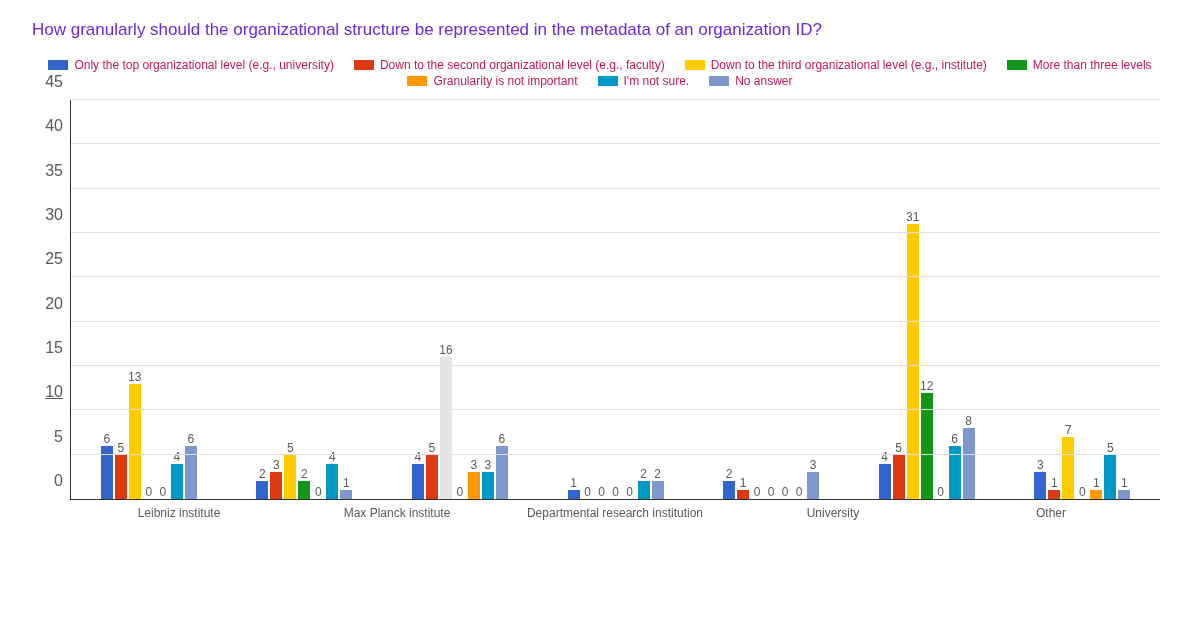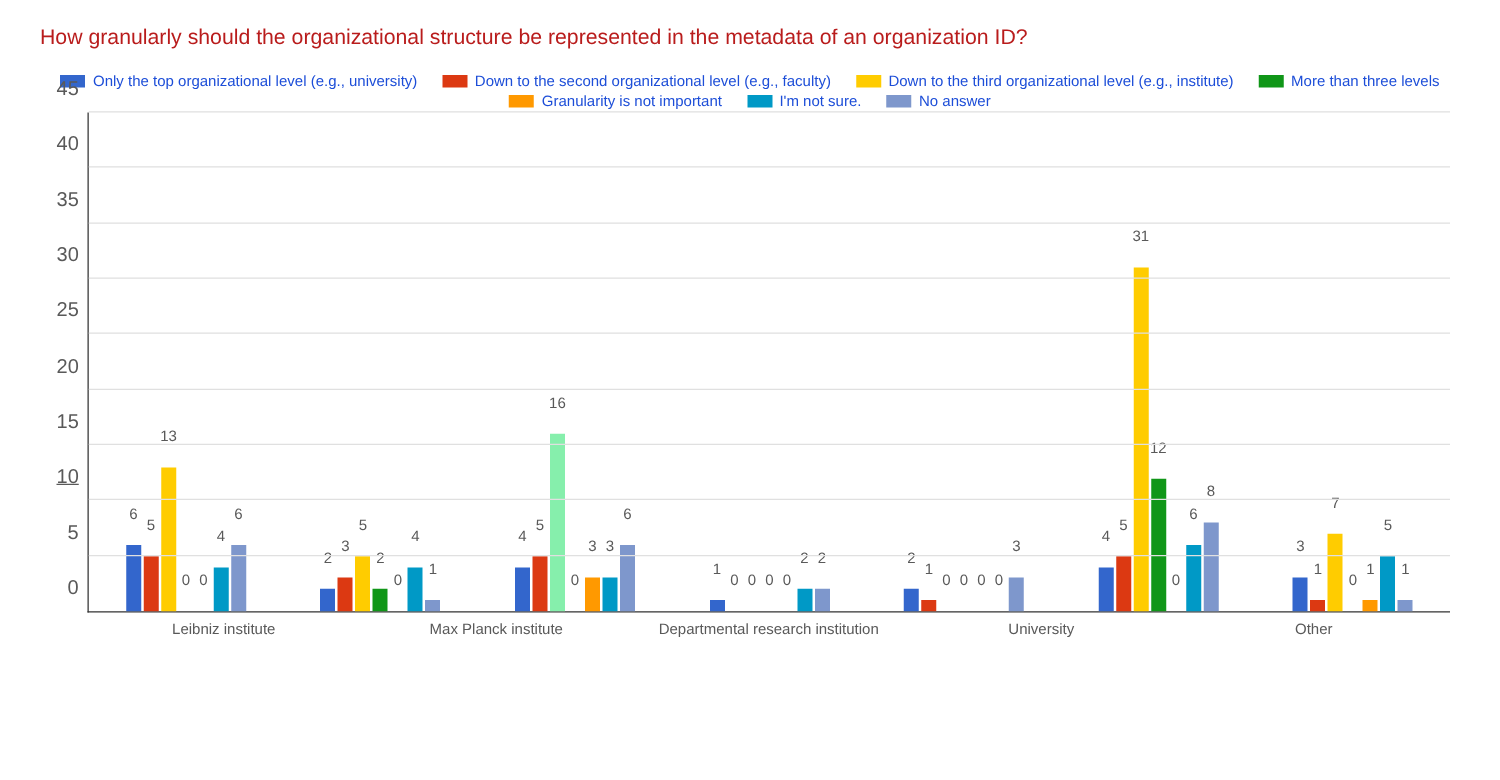--- a/index.html
+++ b/index.html
@@ -13,31 +13,32 @@
     position: relative;
   }
   .chart-container {
     width: 1200px;
     height: 624px;
     padding: 20px 20px 0 20px;
     position: relative;
   }
   .title {
     font-size: 17px;
-    color: #b91c1c;
+    color: #6d28d9;
     margin-bottom: 18px;
     margin-left: 12px;
   }
   .legend {
     display: flex;
     flex-wrap: wrap;
     justify-content: center;
     gap: 0;
     font-size: 12px;
-    color: #1d4ed8;
+    color: #be185d;
+    margin-bottom: 10px;
     width: 1100px;
     margin-left: auto;
     margin-right: auto;
   }
   .legend-row {
     display: flex;
     justify-content: center;
     gap: 0;
     width: 100%;
   }
@@ -103,21 +104,21 @@
     margin: 0 1px;
     position: relative;
   }
   .bar-label {
     position: absolute;
     bottom: 100%;
     left: 50%;
     transform: translateX(-50%);
     font-size: 12px;
     color: #595959;
-    padding-bottom: 18px;
+    padding-bottom: 0;
     white-space: nowrap;
   }
   .x-labels {
     display: flex;
     width: 100%;
     margin-top: 6px;
   }
   .x-label {
     flex: 1;
     text-align: center;
@@ -216,21 +217,21 @@
               <div class="bar-label">1</div>
             </div>
           </div>
           <div class="group">
             <div class="bar" style="background: rgb(51, 102, 204); height: 8.88889%;">
               <div class="bar-label">4</div>
             </div>
             <div class="bar" style="background: rgb(220, 57, 18); height: 11.1111%;">
               <div class="bar-label">5</div>
             </div>
-            <div class="bar" style="background: #86efac; height: 35.5556%;">
+            <div class="bar" style="background: #e5e5e5; height: 35.5556%;">
               <div class="bar-label">16</div>
             </div>
             <div class="bar" style="background: rgb(16, 150, 24); height: 0%;">
               <div class="bar-label">0</div>
             </div>
             <div class="bar" style="background: rgb(255, 153, 0); height: 6.66667%;">
               <div class="bar-label">3</div>
             </div>
             <div class="bar" style="background: rgb(0, 153, 198); height: 6.66667%;">
               <div class="bar-label">3</div>

